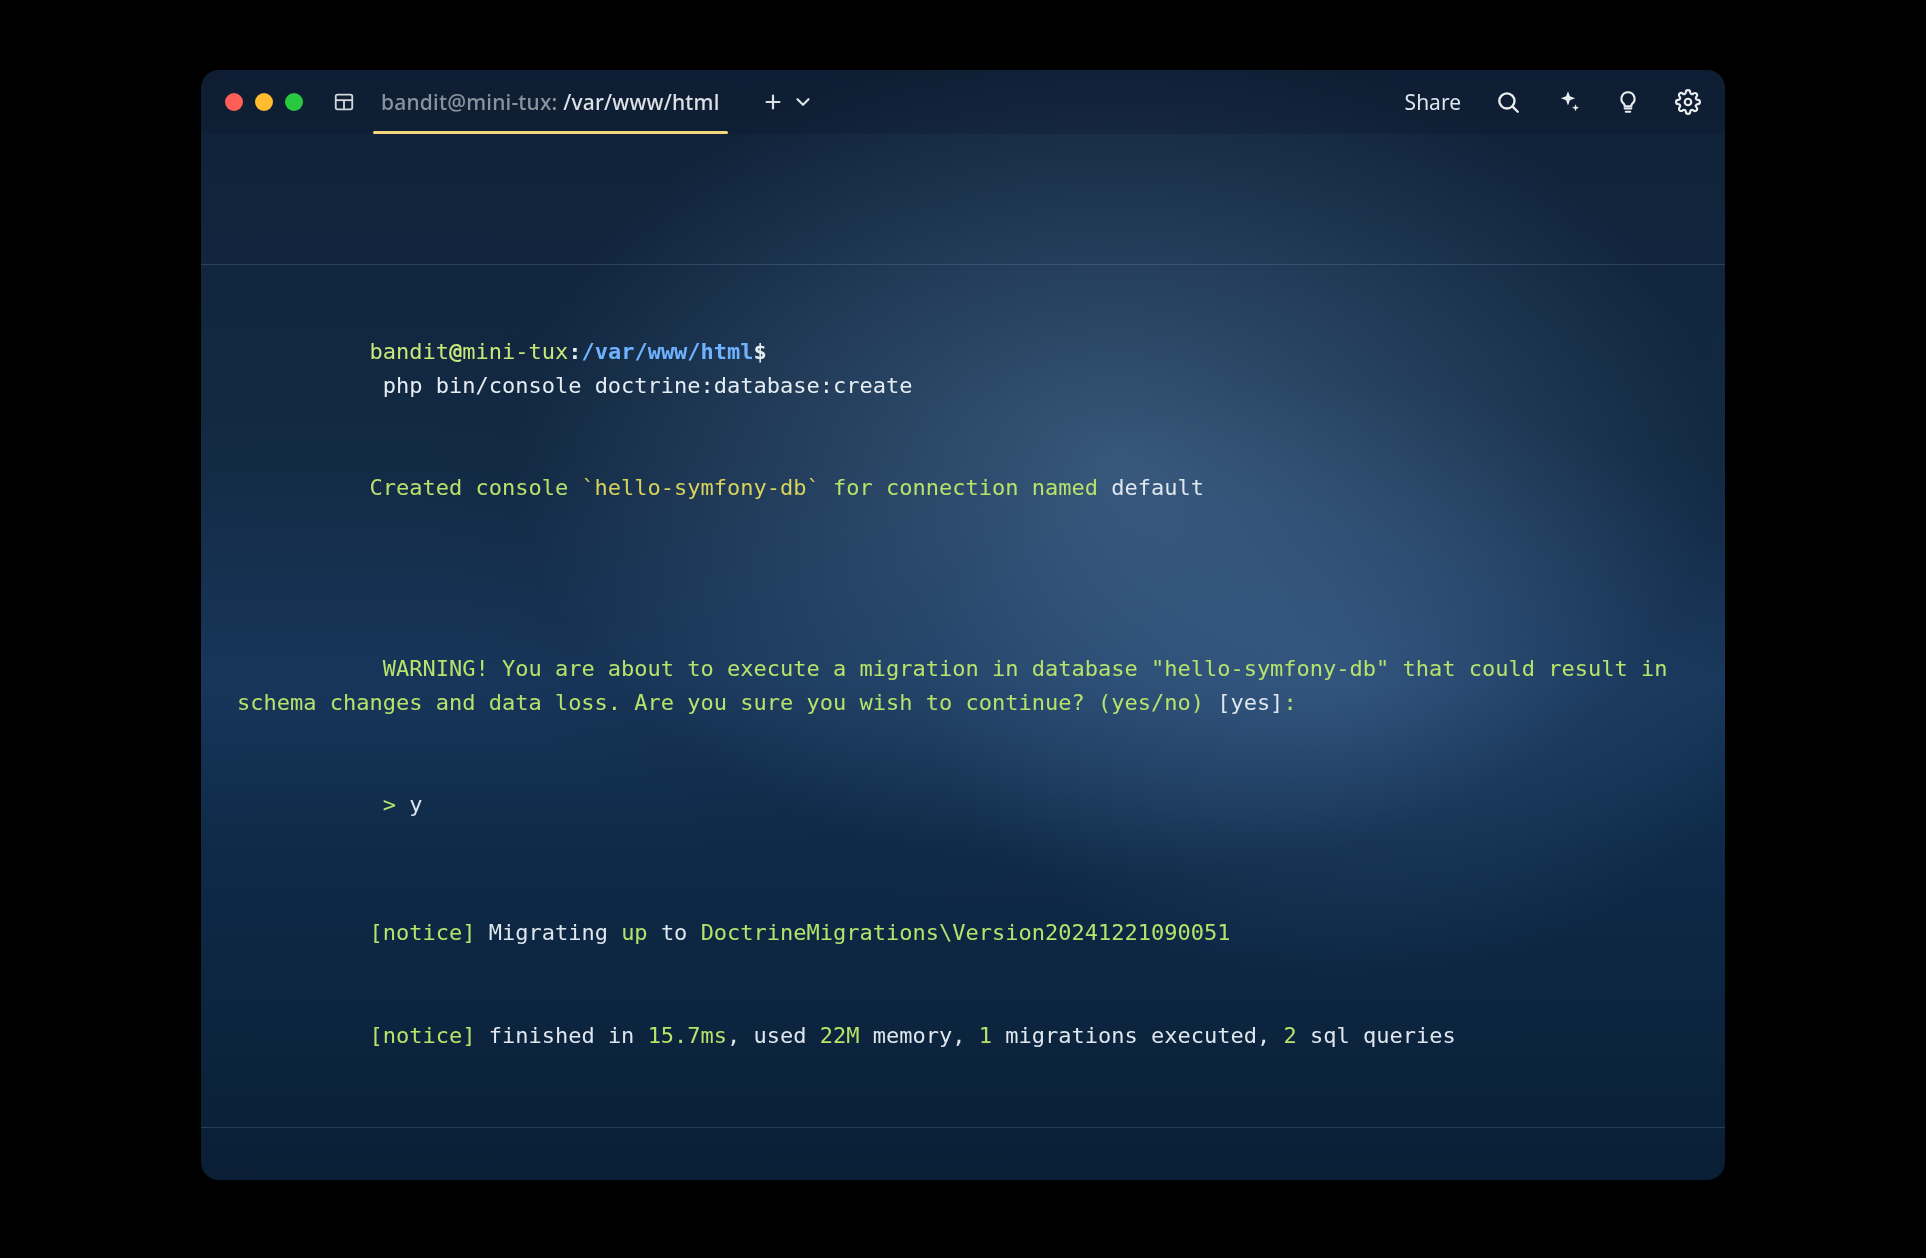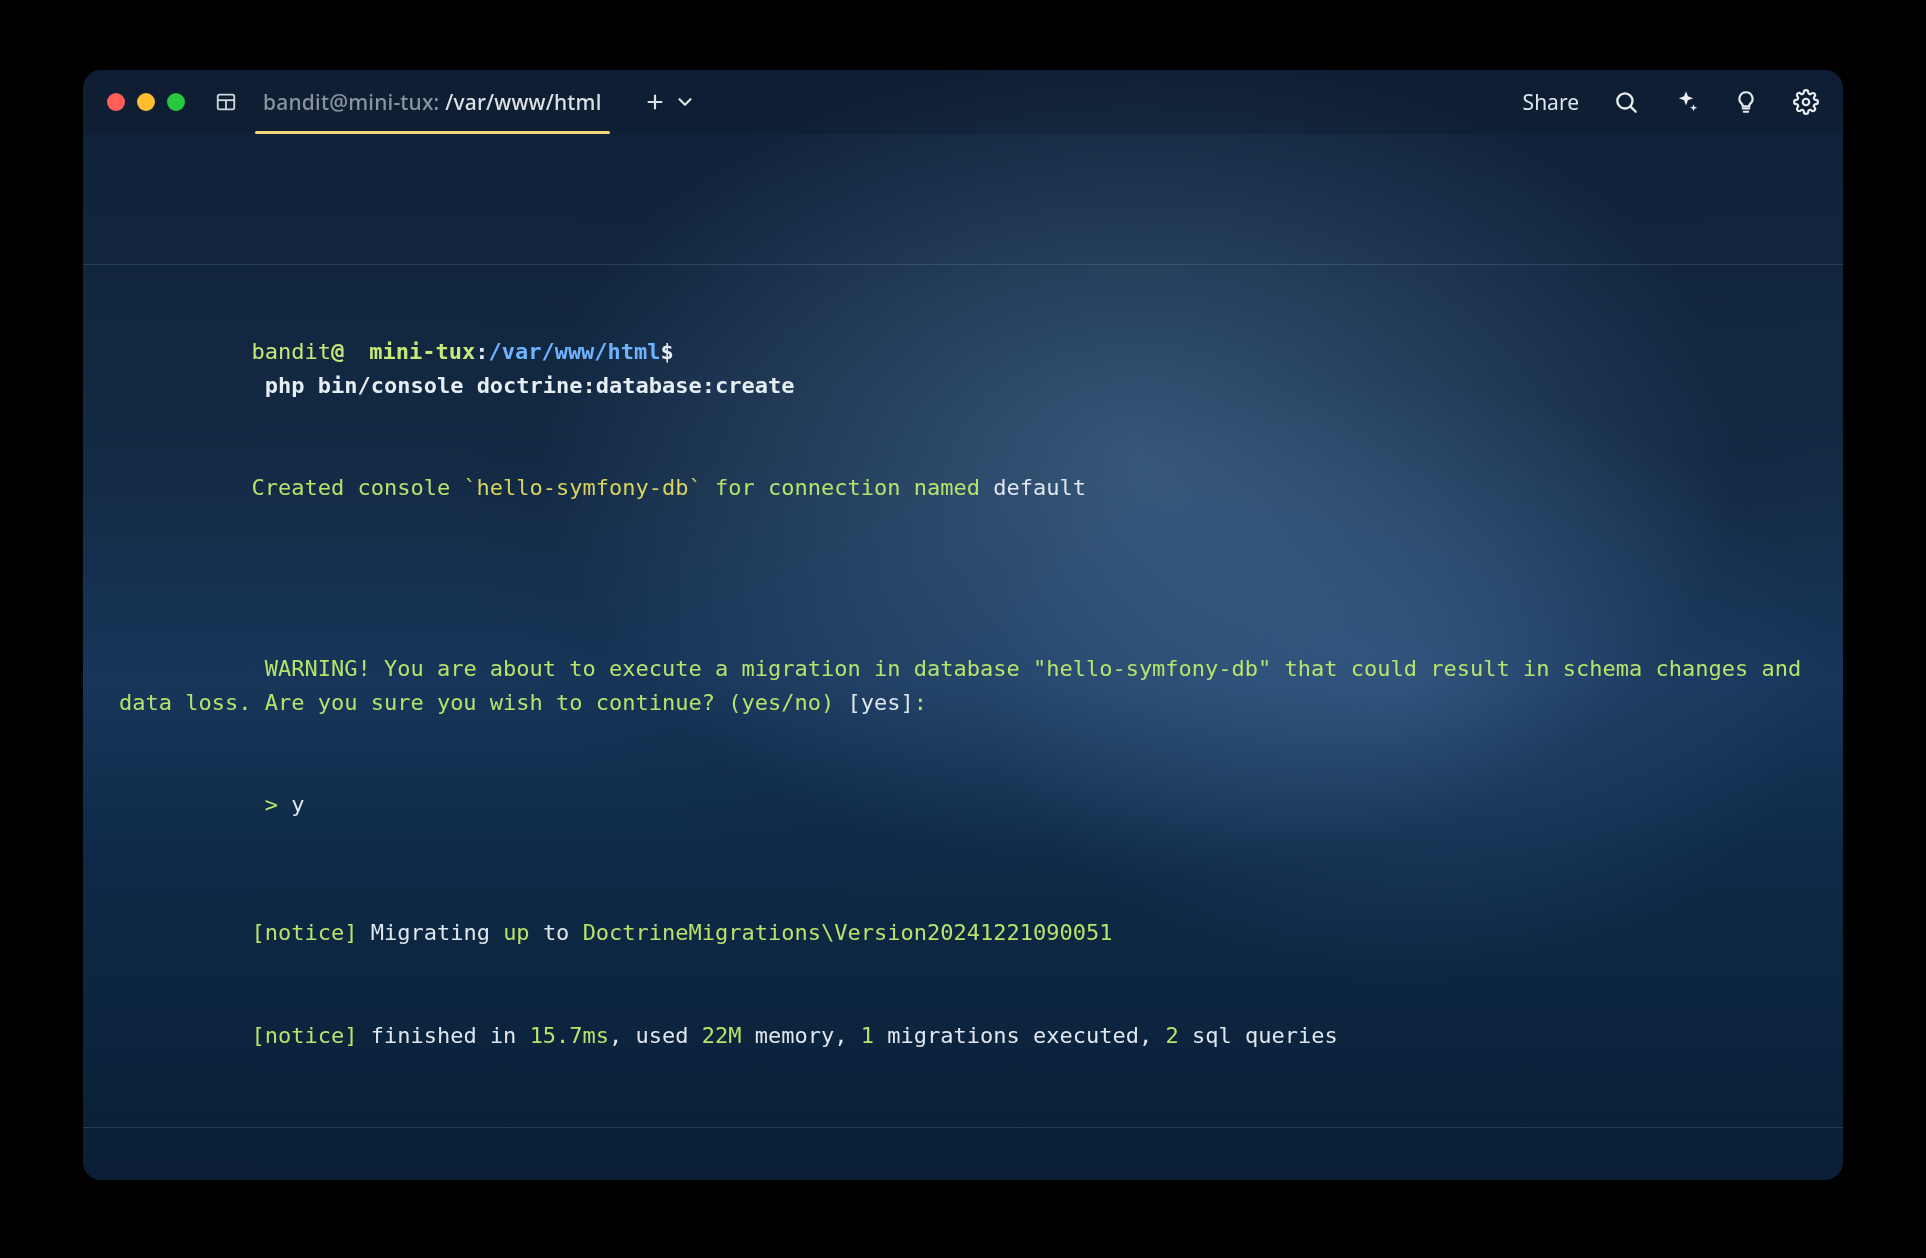--- a/index.html
+++ b/index.html
@@ -7,21 +7,21 @@
     background: #000;
     width: 1926px;
     height: 1258px;
     font-family: ui-monospace, "SF Mono", Menlo, Monaco, Consolas, monospace;
     display: flex;
     align-items: flex-start;
     justify-content: center;
     padding-top: 70px;
   }
   .window {
-    width: 1760px;
+    width: 1524px;
     height: 1110px;
     border-radius: 18px;
     overflow: hidden;
     position: relative;
     background:
       radial-gradient(1000px 700px at 60% 35%, rgba(120,170,220,.35), rgba(18,35,60,.1) 60%, transparent 70%),
       radial-gradient(700px 500px at 75% 55%, rgba(70,110,160,.4), transparent 60%),
       linear-gradient(180deg, #0f2138 0%, #132a44 35%, #17365a 55%, #0e2a48 70%, #0a1f36 100%);
     box-shadow: 0 30px 80px rgba(0,0,0,.7);
   }
@@ -62,26 +62,26 @@
   }
   .scrollback{ padding: 0 0 0 0;}
   .block{
     border-top:1px solid rgba(160,190,220,.18);
     border-bottom:1px solid rgba(160,190,220,.18);
     padding: 36px 36px 40px 36px;
     margin-top: 130px;
   }
   .line{ white-space:pre-wrap; word-break:break-word;}
   .prompt .user{ color:#c8e87a; font-weight:400;}
-  .prompt .host{ color:#c8e87a; font-weight:700;padding-left:25px;}
+  .prompt .host{ color:#c8e87a; font-weight:400;}
   .prompt .at{ color:#c8e87a; font-weight:700;}
   .prompt .colon{ color:#e6edf3; font-weight:700;}
   .prompt .path{ color:#6fb3ff; font-weight:700;}
   .prompt .dollar{ color:#e6edf3; font-weight:700;}
-  .cmd{ color:#e6edf3; font-weight:700;}
+  .cmd{ color:#e6edf3; font-weight:400;}
   .out-lime{ color:#b7e36b;}
   .out-yellow{ color:#d8d35a;text-align:center;}
   .out-white{ color:#dfe6ee;}
   .gap{ height:26px;}
   svg{display:block;}
 </style>
 </head>
 <body>
 
 <div class="window">

